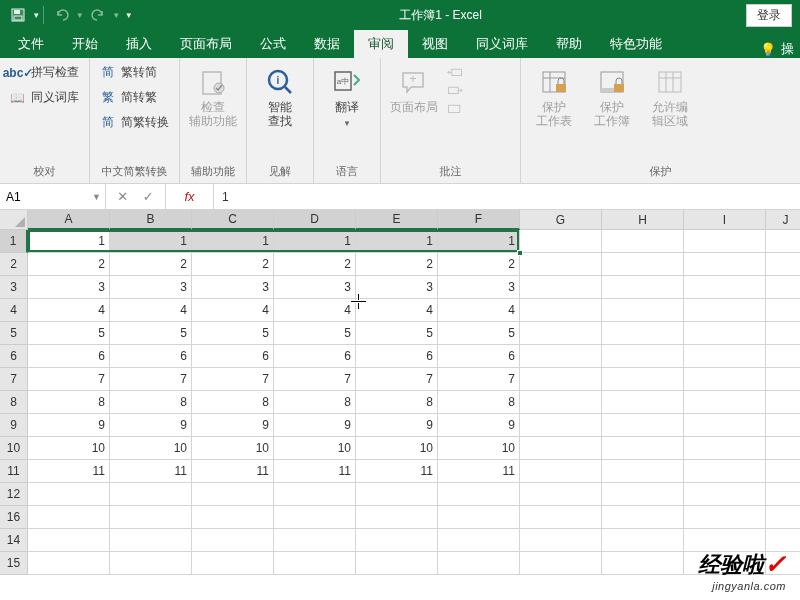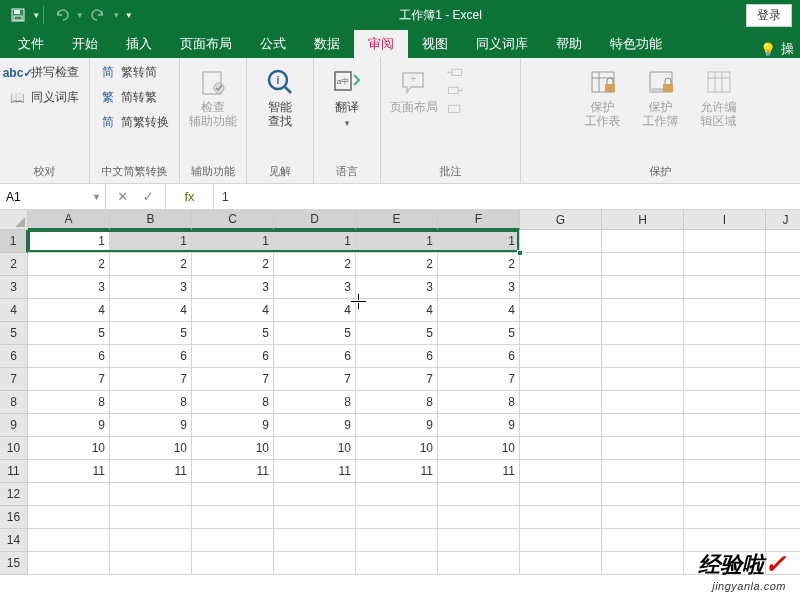--- a/index.html
+++ b/index.html
@@ -11,21 +11,21 @@
     .qat-btn { width: 28px; height: 24px; display: flex; align-items: center; justify-content: center; opacity: 0.9; }
     .qat-btn svg { width: 16px; height: 16px; }
     .qat-sep { width: 1px; height: 18px; background: rgba(255,255,255,0.3); margin: 0 2px; }
     .title-center { flex: 1; text-align: center; font-size: 12px; color: #fff; }
     .login-btn { background: #fff; color: #333; font-size: 12px; padding: 2px 10px; margin-right: 8px; border: 1px solid #ccc; }
     
     
     .tabs { height: 28px; background: #0d7238; display: flex; align-items: flex-end; padding-left: 4px; }
     .tab { padding: 5px 14px; font-size: 13px; color: #fff; cursor: pointer; }
     .tab.file { background: #0d7238; }
-    .tab.active { background: #f1f1f1; color: #be185d; }
+    .tab.active { background: #f1f1f1; color: #14532d; }
     .right-area { margin-left: auto; display: flex; align-items: center; padding-right: 6px; color: #fff; font-size: 13px; }
     .bulb { margin-right: 4px; }
     
     
     .ribbon { height: 126px; background: #f1f1f1; border-bottom: 1px solid #d4d4d4; display: flex; }
     .group { display: flex; flex-direction: column; height: 100%; border-right: 1px solid #d4d4d4; padding: 4px 8px 0 8px; }
     .group-body { flex: 1; display: flex; align-items: flex-start; gap: 8px; }
     .group-label { font-size: 11px; color: #666; text-align: center; padding: 3px 0 4px 0; }
     .rb-col { display: flex; flex-direction: column; gap: 4px; }
     .rb-item { display: flex; align-items: center; gap: 5px; font-size: 12px; color: #444; padding: 2px; }
@@ -35,21 +35,21 @@
     .big-icon { width: 32px; height: 32px; display: flex; align-items: center; justify-content: center; }
     .big-btn .lbl { text-align: center; line-height: 1.15; }
     .dd-arrow { font-size: 9px; color: #666; }
     
     
     .formula-bar { height: 26px; border-bottom: 1px solid #d4d4d4; display: flex; align-items: stretch; background: #fff; }
     .name-box { width: 106px; border-right: 1px solid #d4d4d4; display: flex; align-items: center; padding: 0 6px; font-size: 12px; position: relative; }
     .name-box .nb-dd { position: absolute; right: 4px; font-size: 9px; color: #888; }
     .fx-btns { display: flex; align-items: center; border-right: 1px solid #d4d4d4; padding: 0 4px; width: 60px; justify-content: space-around; }
     .fx-btns span { color: #888; font-size: 13px; }
-    .fx-label { width: 48px; display: flex; align-items: center; justify-content: center; border-right: 1px solid #d4d4d4; font-size: 13px; color: #4d7c0f; }
+    .fx-label { width: 48px; display: flex; align-items: center; justify-content: center; border-right: 1px solid #d4d4d4; font-style: italic; font-size: 13px; color: #b91c1c; }
     .formula-input { flex: 1; display: flex; align-items: center; padding: 0 8px; font-size: 12px; color: #333; }
     
     
     .grid-area { position: relative; background: #fff; }
     .corner { position: absolute; left: 0; top: 0; width: 28px; height: 20px; background: #e6e6e6; border-right: 1px solid #ccc; border-bottom: 1px solid #ccc; }
     .corner::after { content: ""; position: absolute; right: 2px; bottom: 2px; width: 0; height: 0; border-style: solid; border-width: 0 0 10px 10px; border-color: transparent transparent #b0b0b0 transparent; }
     .col-headers { position: absolute; left: 28px; top: 0; height: 20px; display: flex; }
     .col-h { height: 20px; border-right: 1px solid #ccc; border-bottom: 1px solid #ccc; background: #e6e6e6; display: flex; align-items: center; justify-content: center; font-size: 12px; color: #333; }
     .col-h.sel { background: #d2d2d2; border-bottom: 2px solid #217346; }
     .row-headers { position: absolute; left: 0; top: 20px; width: 28px; }
@@ -242,21 +242,21 @@
         <span class="icon-sm">
             <svg width="20" height="14" viewBox="0 0 20 14">
               <rect x="2" y="1" width="14" height="9" fill="none" stroke="#bbb"></rect>
             </svg>
           </span>
       </div>
     </div>
     <div class="group-label">批注</div>
   </div>
 
-  <div class="group" style="flex:1; border-right:none;align-items:center;">
+  <div class="group" style="flex:1; border-right:none;">
     <div class="group-body">
       <div class="big-btn disabled">
         <div class="big-icon">
           <svg width="28" height="28" viewBox="0 0 28 28">
               <rect x="3" y="4" width="22" height="20" fill="none" stroke="#999"></rect>
               <line x1="3" y1="10" x2="25" y2="10" stroke="#999"></line>
               <line x1="10" y1="4" x2="10" y2="24" stroke="#999"></line>
               <rect x="16" y="16" width="10" height="8" fill="#d4a054"></rect>
               <path d="M18 16 V13 A3 3 0 0 1 24 13 V16" fill="none" stroke="#888"></path>
             </svg>

